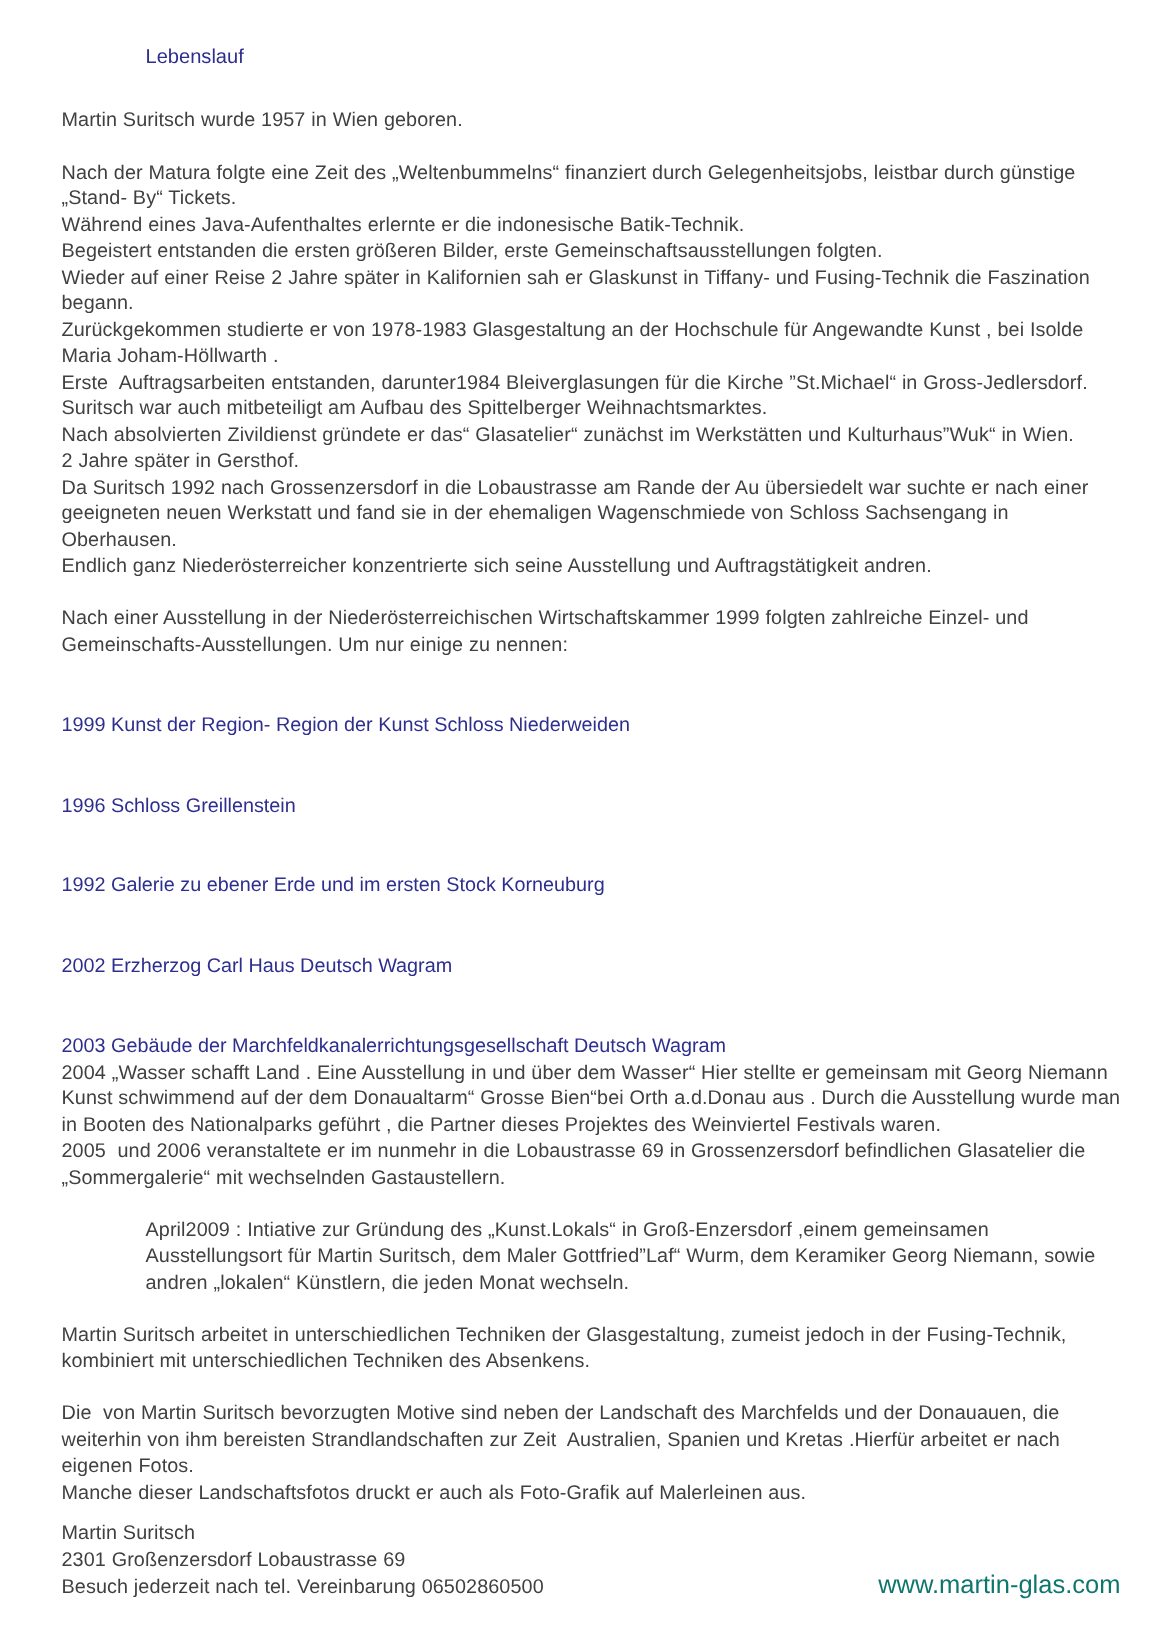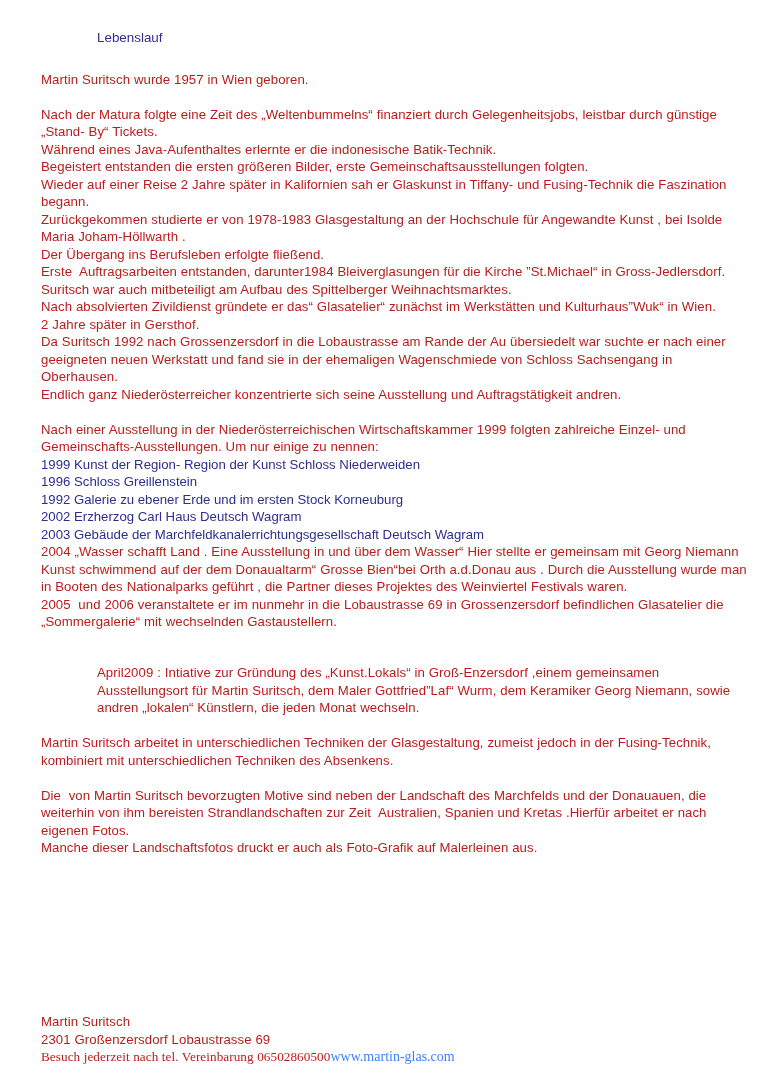--- a/index.html
+++ b/index.html
@@ -30,21 +30,21 @@
     position: absolute;
     left: 41px;
     top: 29px;
     width: 706px;
   }
 
   .line,
   .para {
     font-size: 13.2px;
     line-height: 17.5px;
-    color: #b91c1c;
+    color: #404040;
     letter-spacing: 0.005em;
     white-space: pre-wrap;
     word-spacing: 0.01em;
   }
 
   .para {
     margin: 0;
   }
 
   
@@ -56,49 +56,48 @@
   }
 
   
   .gap-1 { height: 17.5px; }
   .gap-2 { height: 24px; }
 
   .block { margin: 0; padding: 0; }
 
   
   .indent-para {
-    margin: 16px 0 0 56px;
+    margin: 0 0 0 56px;
     width: 650px;
   }
 
   
   .footer {
     position: absolute;
     left: 41px;
     top: 1013px;
     width: 706px;
   }
   .footer .line { line-height: 17.5px; }
 
   .footer-row {
     display: flex;
-    justify-content: flex-start;
+    justify-content: space-between;
     align-items: baseline;
     width: 706px;
-    font-family: Liberation Serif, serif;
   }
   .footer-url {
-    font-size: 14px;
+    font-size: 17px;
     line-height: 17.5px;
-    color: #3b82f6;
+    color: #0f766e;
     text-decoration: none;
     white-space: nowrap;
   }
 
-  .list-line { font-size: 13.2px; line-height: 17.5px; }
+  .list-line { font-size: 13.2px; line-height: 17.5px; margin-top: 36px; }
 </style>
 </head>
 <body>
 
 <div class="page">
 
   <div class="doc-body">
 
     <div class="heading">Lebenslauf</div>
 
@@ -109,21 +108,20 @@
     </div>
 
     <div class="gap-1"></div>
 
     <div class="block">
       <p class="para">Nach der Matura folgte eine Zeit des „Weltenbummelns“ finanziert durch Gelegenheitsjobs, leistbar durch günstige „Stand- By“ Tickets.</p>
       <p class="para">Während eines Java-Aufenthaltes erlernte er die indonesische Batik-Technik.</p>
       <p class="para">Begeistert entstanden die ersten größeren Bilder, erste Gemeinschaftsausstellungen folgten.</p>
       <p class="para">Wieder auf einer Reise 2 Jahre später in Kalifornien sah er Glaskunst in Tiffany- und Fusing-Technik die Faszination begann.</p>
       <p class="para">Zurückgekommen studierte er von 1978-1983 Glasgestaltung an der Hochschule für Angewandte Kunst , bei Isolde  Maria Joham-Höllwarth .</p>
-      <p class="para">Der Übergang ins Berufsleben erfolgte fließend.</p>
       <p class="para">Erste  Auftragsarbeiten entstanden, darunter1984 Bleiverglasungen für die Kirche ”St.Michael“ in Gross-Jedlersdorf.</p>
       <p class="para">Suritsch war auch mitbeteiligt am Aufbau des Spittelberger Weihnachtsmarktes.</p>
       <p class="para">Nach absolvierten Zivildienst gründete er das“ Glasatelier“ zunächst im Werkstätten und Kulturhaus”Wuk“ in Wien.</p>
       <p class="para">2 Jahre später in Gersthof.</p>
       <p class="para">Da Suritsch 1992 nach Grossenzersdorf in die Lobaustrasse am Rande der Au übersiedelt war suchte er nach einer geeigneten neuen Werkstatt und fand sie in der ehemaligen Wagenschmiede von Schloss Sachsengang in Oberhausen.</p>
       <p class="para">Endlich ganz Niederösterreicher konzentrierte sich seine Ausstellung und Auftragstätigkeit andren.</p>
     </div>
 
     <div class="gap-1"></div>
 

